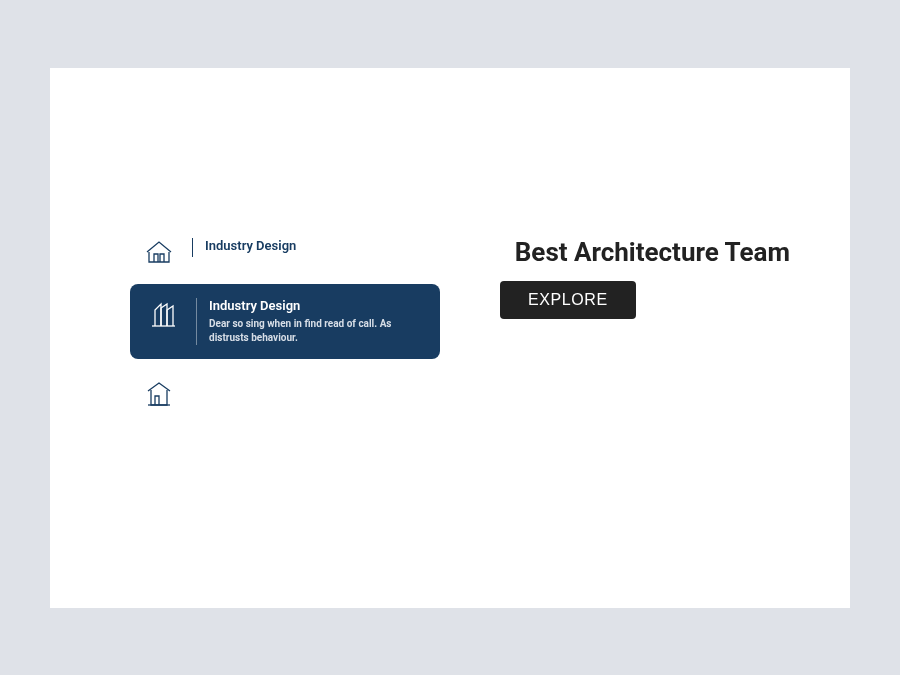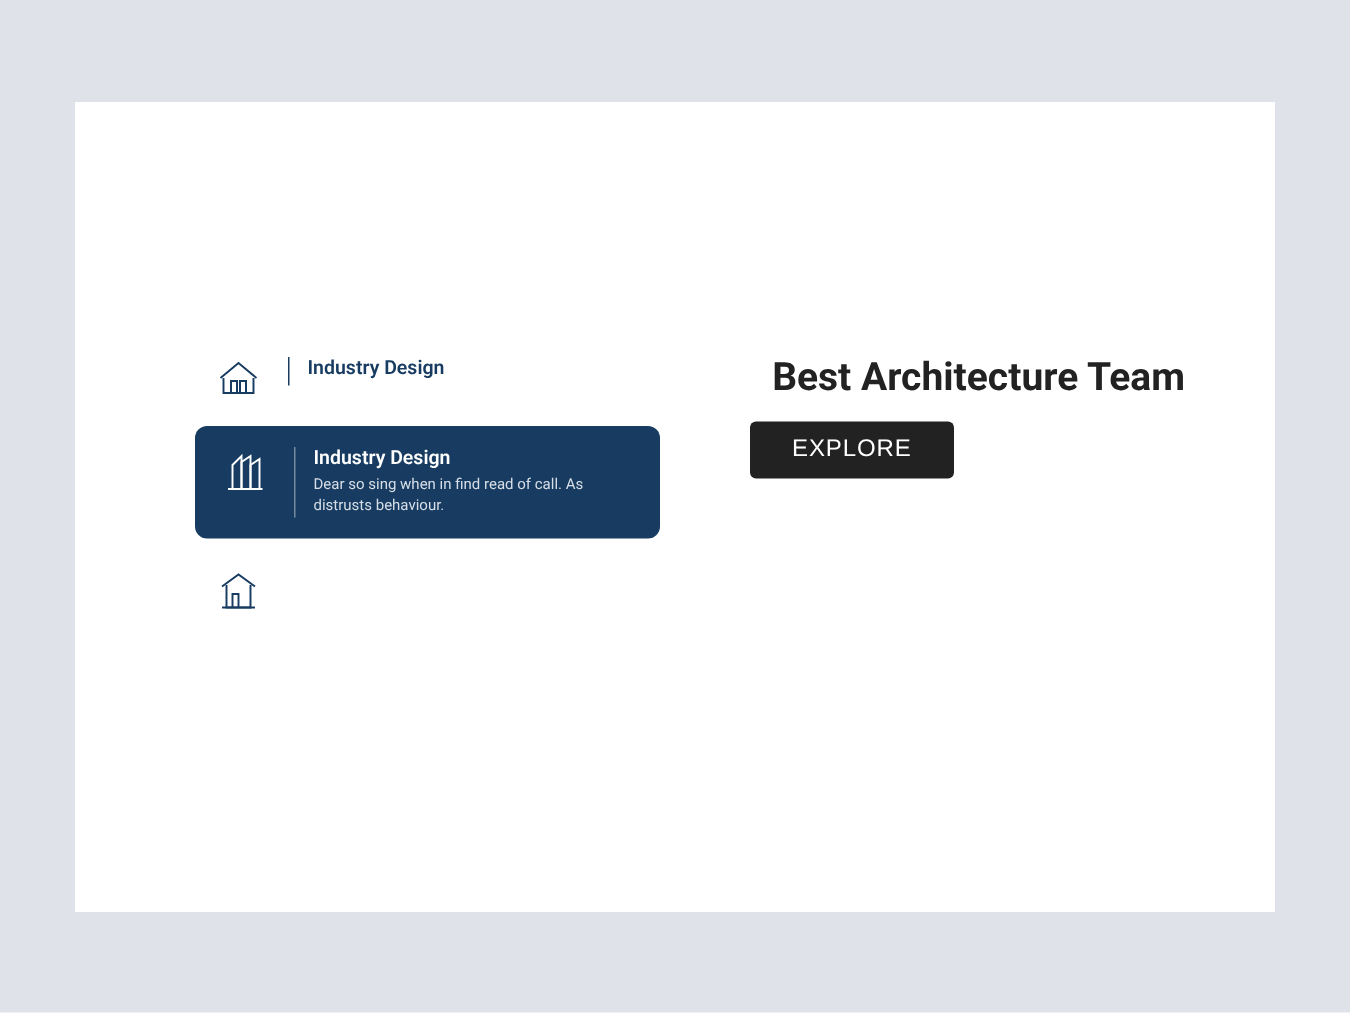--- a/index.html
+++ b/index.html
@@ -57,21 +57,21 @@
       color: #2b3f52;
       line-height: 1.4;
     }
     .item.active {
       background: #183c61;
       border-radius: 8px;
       padding: 14px 18px;
     }
     .item.active .text-wrap { border-left-color: rgba(255,255,255,0.4); }
     .item.active h3 { color: #fff; }
-    .item.active p { color: #d7dee7; }
+    .item.active p { color: #d7dee7; font-weight: bold; }
     .item.active svg { stroke: #fff; }
     .item:not(.active) .text-wrap { border-left-color: #183c61; }
 
     .right h1 {
       font-size: 26px;
       font-weight: 700;
       color: #222;
       line-height: 1.15;
       margin-bottom: 14px;
       text-align: right;

